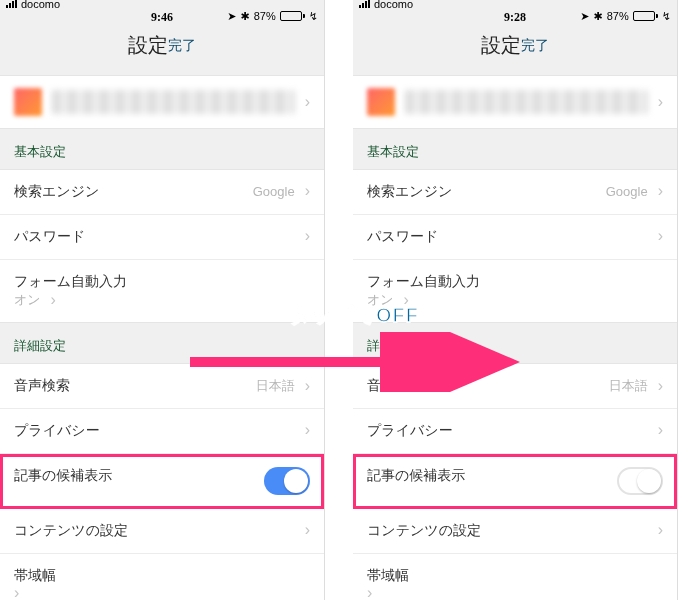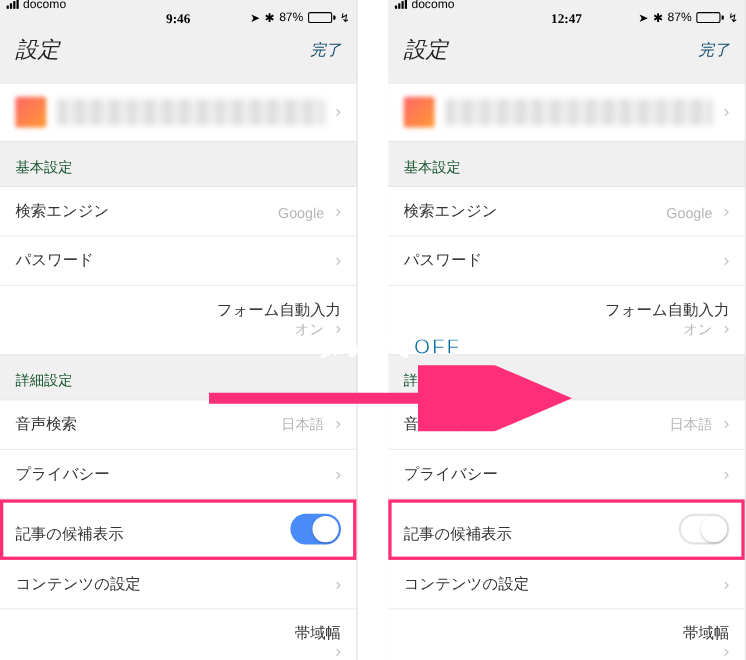--- a/index.html
+++ b/index.html
@@ -11,29 +11,29 @@
   .status-left, .status-right { display: flex; align-items: center; gap: 4px; }
   .status-center { position: absolute; left: 50%; transform: translateX(-50%); font-weight: 600; font-size: 12px; font-family: Liberation Serif, serif; }
   .status-wrap { position: relative; width: 100%; }
   .signal { display: inline-flex; align-items: flex-end; gap: 1px; }
   .signal span { width: 2px; background: #000; display: inline-block; }
   .signal span:nth-child(1){height:3px}.signal span:nth-child(2){height:5px}.signal span:nth-child(3){height:7px}.signal span:nth-child(4){height:9px}
   .battery { display: inline-flex; align-items: center; }
   .battery-body { width: 22px; height: 10px; border: 1px solid #000; border-radius: 2px; position: relative; padding:1px; }
   .battery-fill { height: 100%; width: 87%; background: #4cd964; border-radius:1px; }
   .battery-tip { width: 2px; height: 4px; background: #000; margin-left: 1px; border-radius: 0 1px 1px 0;}
-  .nav-header { display: flex; justify-content: space-between; align-items: center; padding: 12px 14px 10px; background: #f0f0f0; font-style: italic; }
+  .nav-header { display: flex; justify-content: center; align-items: center; padding: 12px 14px 10px; background: #f0f0f0; }
   .nav-title { font-size: 20px; font-weight: 400; color: #222; }
   .nav-done { font-size: 14px; color: #0c4a6e; }
   .account-card { background: #fff; margin: 6px 0 0; padding: 12px 14px; display: flex; align-items: center; gap: 10px; border-top: 1px solid #e5e5e5; border-bottom: 1px solid #e5e5e5; }
   .avatar { width: 28px; height: 28px; background: linear-gradient(135deg,#f66 0%,#f93 100%); filter: blur(2px); border-radius: 2px; }
   .acct-blur { flex: 1; height: 24px; background: repeating-linear-gradient(90deg,#ddd 0,#ddd 8px,#eee 8px,#eee 16px); filter: blur(3px); border-radius:2px;}
   .section-header { padding: 14px 14px 8px; font-size: 13px; color: #14532d; }
   .list { background: #fff; border-top: 1px solid #e5e5e5; border-bottom: 1px solid #e5e5e5; }
-  .row { display: flex; align-items: flex-end; justify-content: space-between; padding: 13px 14px; border-bottom: 1px solid #ececec; font-size: 14px; color: #333; }
+  .row { display: flex; align-items: flex-start; justify-content: space-between; padding: 13px 14px; border-bottom: 1px solid #ececec; font-size: 14px; color: #333; }
   .row:last-child { border-bottom: none; flex-direction: column; }
   .row-left { }
   .row-right { display: flex; align-items: center; gap: 10px; color: #b6b6b6; font-size: 13px; }
   .chev { color: #c5c5c5; font-size: 16px; line-height:1; }
   .highlight { outline: 3px solid #ff2e78; outline-offset: -3px; }
   .toggle { width: 46px; height: 28px; border-radius: 14px; position: relative; }
   .toggle.on { background: #4a8cf7; }
   .toggle.off { background: #fff; border: 2px solid #e3e3e3; }
   .knob { width: 24px; height: 24px; background: #fff; border-radius: 50%; position: absolute; top: 2px; box-shadow: 0 1px 2px rgba(0,0,0,.25); }
   .toggle.on .knob { right: 2px; }
@@ -156,21 +156,21 @@
       <div class="status-wrap">
         <div class="status-left">
           <span class="signal">
               <span></span>
               <span></span>
               <span></span>
               <span></span>
             </span>
           <span>docomo</span>
         </div>
-        <div class="status-center">12:47</div>
+        <div class="status-center">9:28</div>
         <div class="status-right" style="float:right">
           <span>➤</span>
           <span>✱</span>
           <span>87%</span>
           <span class="battery">
               <span class="battery-body"><span class="battery-fill"></span></span>
               <span class="battery-tip"></span>
             </span>
           <span style="color:#000">↯</span>
         </div>

